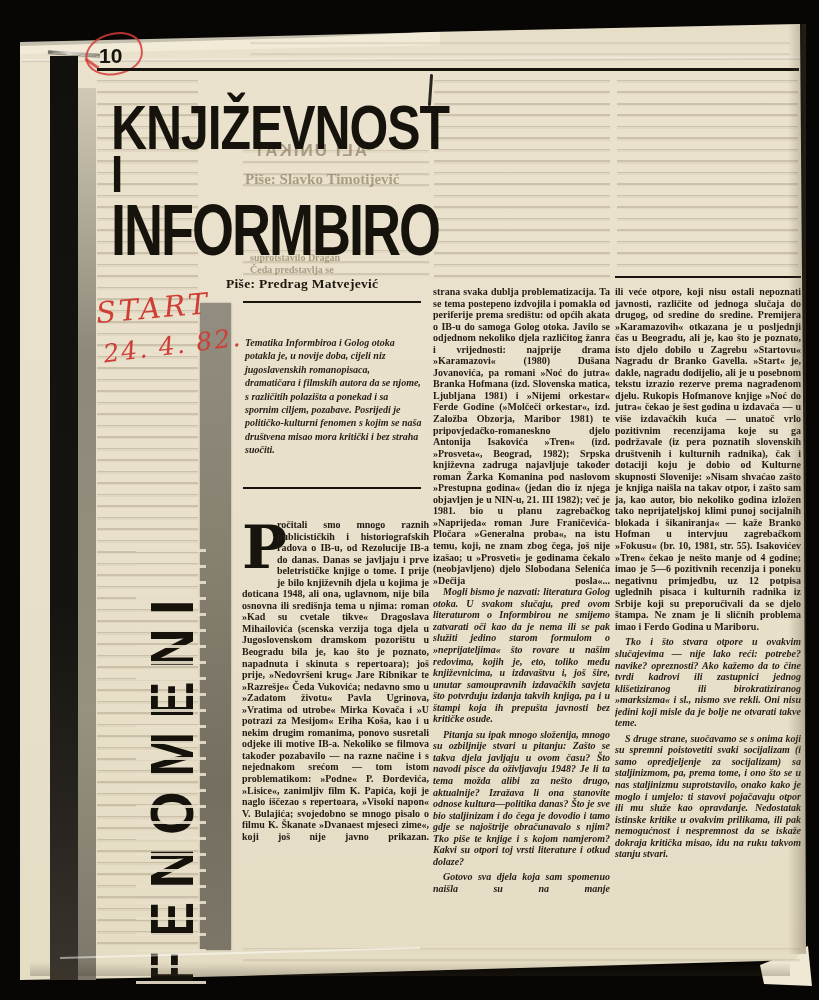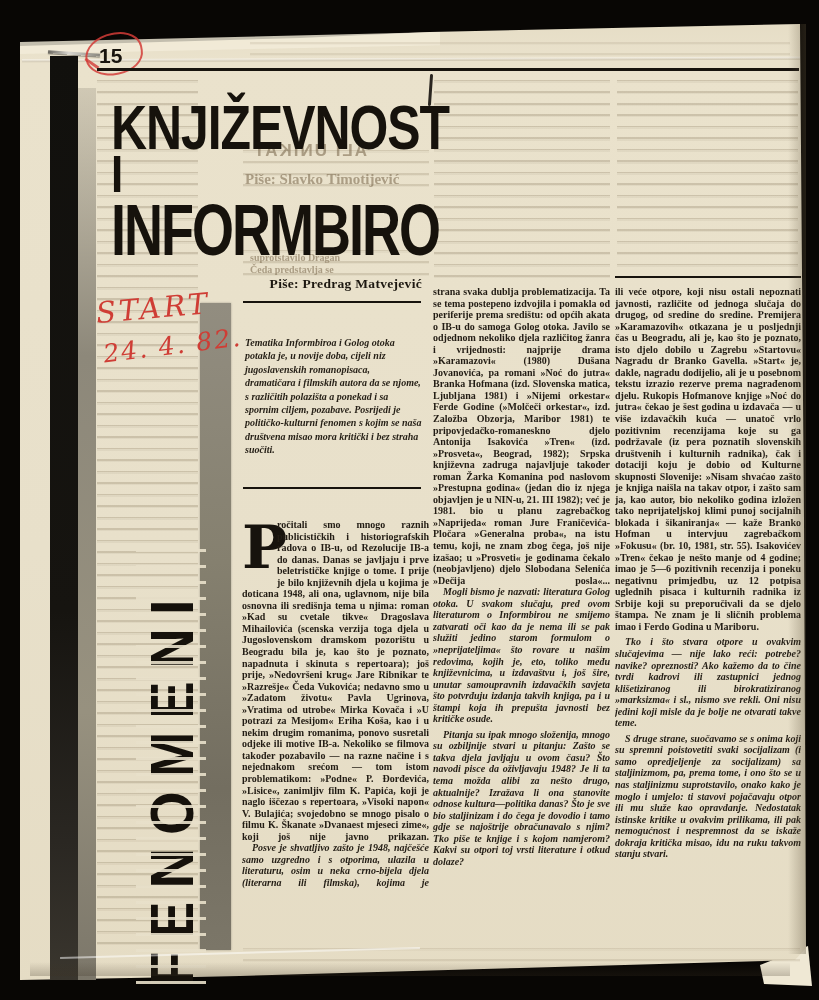--- a/index.html
+++ b/index.html
@@ -49,21 +49,21 @@
   .pin{position:absolute;left:48px;top:52px;width:52px;height:3px;transform:rotate(4deg);
     background:linear-gradient(90deg,#6a675f,#d8d6cf 40%,#8a877e);box-shadow:0 1px 1px rgba(0,0,0,.4);}
 
   .headline{position:absolute;font-family:"Liberation Sans",sans-serif;font-weight:bold;color:#16120c;
     transform-origin:left top;white-space:nowrap;}
   .headline-1{left:111px;top:91px;font-size:48px;letter-spacing:-1px;transform:scale(1.04,1.32);}
   .headline-i{left:111px;top:146px;font-size:40px;transform:scale(1.1,1.28);}
   .headline-2{left:111px;top:188px;font-size:54px;letter-spacing:-2px;transform:scale(1.0,1.34);}
   .pen-stroke{position:absolute;left:429px;top:74px;width:2.5px;height:32px;background:#2a2620;transform:rotate(4deg);border-radius:2px;}
 
-  .byline{position:absolute;left:226px;top:276px;width:196px;text-align:right;
+  .byline{position:absolute;left:226px;top:276px;width:196px;
     font-weight:bold;font-size:13.5px;color:#1d1811;letter-spacing:.3px;}
 
   
   .intro{position:absolute;left:245px;top:336px;width:177px;font-weight:bold;font-style:italic;
     font-size:10px;line-height:13.4px;color:#241e15;text-align:left;}
 
   
   .hand{position:absolute;color:#cf3d35;font-family:"DejaVu Serif",serif;font-style:italic;white-space:nowrap;}
   .hand-1{left:96px;top:291px;font-size:29px;letter-spacing:3px;transform:rotate(-5deg);}
   .hand-2{left:103px;top:331px;font-size:25px;letter-spacing:2px;transform:rotate(-7deg);}
@@ -109,48 +109,48 @@
   <div class="ghost-text mirrored" style="left:252px;top:141px;font-family:'Liberation Sans',sans-serif;font-weight:bold;font-size:17px;letter-spacing:2px;">ALI UNIKAT</div>
   <div class="ghost-text" style="left:245px;top:171px;font-weight:bold;font-size:15px;">Piše: Slavko Timotijević</div>
   <div class="ghost-text" style="left:250px;top:252px;font-weight:bold;font-size:10px;">suprotstavilo Dragan</div>
   <div class="ghost-text" style="left:250px;top:264px;font-weight:bold;font-size:10px;">Čeda predstavlja se</div>
 
   <div class="stripe-black"></div>
   <div class="stripe-gray"></div>
   <div class="gray-bar"></div>
 
   <div class="pin"></div>
-  <div class="page-number">15</div>
+  <div class="page-number">10</div>
   <div class="red-circle"></div>
   <div class="red-circle-tail"></div>
   <div class="rule" style="left:97px;top:68px;width:702px;height:3px;"></div>
 
   <div class="headline headline-1">KNJIŽEVNOST</div>
   <div class="headline headline-i">I</div>
   <div class="headline headline-2">INFORMBIRO</div>
   <div class="pen-stroke"></div>
 
   <div class="byline">Piše: Predrag Matvejević</div>
   <div class="rule" style="left:243px;top:301px;width:178px;height:2px;"></div>
 
   <div class="hand hand-1">START</div>
   <div class="hand hand-2">24. 4. 82.</div>
 
   <div class="intro">Tematika Informbiroa i Golog otoka potakla je, u novije doba, cijeli niz jugoslavenskih romanopisaca, dramatičara i filmskih autora da se njome, s različitih polazišta a ponekad i sa spornim ciljem, pozabave. Posrijedi je političko-kulturni fenomen s kojim se naša društvena misao mora kritički i bez straha suočiti.</div>
   <div class="rule" style="left:243px;top:487px;width:178px;height:2px;"></div>
 
   <div class="col col-1">
     <p class="cont"><span class="dropcap">P</span><span>ročitali smo mnogo raznih publicističkih i historiografskih radova o IB-u, od Rezolucije IB-a do danas. Danas se javljaju i prve beletrističke knjige o tome. I prije je bilo književnih djela u kojima je doticana 1948, ali ona, uglavnom, nije bila osnovna ili središnja tema u njima: roman »Kad su cvetale tikve« Dragoslava Mihailovića (scenska verzija toga djela u Jugoslovenskom dramskom pozorištu u Beogradu bila je, kao što je poznato, napadnuta i skinuta s repertoara); još prije, »Nedovršeni krug« Jare Ribnikar te »Razrešje« Čeda Vukovića; nedavno smo u »Zadatom životu« Pavla Ugrinova, »Vratima od utrobe« Mirka Kovača i »U potrazi za Mesijom« Eriha Koša, kao i u nekim drugim romanima, ponovo susretali odjeke ili motive IB-a. Nekoliko se filmova također pozabavilo — na razne načine i s nejednakom srećom — tom istom problematikom: »Podne« P. Đorđevića, »Lisice«, zanimljiv film K. Papića, koji je naglo iščezao s repertoara, »Visoki napon« V. Bulajića; svojedobno se mnogo pisalo o filmu K. Škanate »Dvanaest mjeseci zime«, koji još nije javno prikazan.</span></p>
-    <p class="ind cont">Posve je shvatljivo zašto je 1948, najčešće samo uzgredno i s otporima, ulazila u literaturu, osim u neka crno-bijela djela (literarna ili filmska), kojima je</p>
   </div>
 
   <div class="col col-2">
     <p class="cont">strana svaka dublja problematizacija. Ta se tema postepeno izdvojila i pomakla od periferije prema središtu: od općih akata o IB-u do samoga Golog otoka. Javilo se odjednom nekoliko djela različitog žanra i vrijednosti: najprije drama »Karamazovi« (1980) Dušana Jovanovića, pa romani »Noć do jutra« Branka Hofmana (izd. Slovenska matica, Ljubljana 1981) i »Nijemi orkestar« Ferde Godine (»Molčeči orkestar«, izd. Založba Obzorja, Maribor 1981) te pripovjedačko-romaneskno djelo Antonija Isakovića »Tren« (izd. »Prosveta«, Beograd, 1982); Srpska književna zadruga najavljuje također roman Žarka Komanina pod naslovom »Prestupna godina« (jedan dio iz njega objavljen je u NIN-u, 21. III 1982); već je 1981. bio u planu zagrebačkog »Naprijeda« roman Jure Franičevića-Pločara »Generalna proba«, na istu temu, koji, ne znam zbog čega, još nije izašao; u »Prosveti« je godinama čekalo (neobjavljeno) djelo Slobodana Selenića »Dečija posla«...</p>
     <p class="ind">Mogli bismo je nazvati: literatura Golog otoka. U svakom slučaju, pred ovom literaturom o Informbirou ne smijemo zatvarati oči kao da je nema ili se pak služiti jedino starom formulom o »neprijateljima« što rovare u našim redovima, kojih je, eto, toliko među književnicima, u izdavaštvu i, još šire, unutar samoupravnih izdavačkih savjeta što potvrđuju izdanja takvih knjiga, pa i u štampi koja ih prepušta javnosti bez kritičke osude.</p>
     <p class="ind">Pitanja su ipak mnogo složenija, mnogo su ozbiljnije stvari u pitanju: Zašto se takva djela javljaju u ovom času? Što navodi pisce da oživljavaju 1948? Je li ta tema možda alibi za nešto drugo, aktualnije? Izražava li ona stanovite odnose kultura—politika danas? Što je sve bio staljinizam i do čega je dovodio i tamo gdje se najoštrije obračunavalo s njim? Tko piše te knjige i s kojom namjerom? Kakvi su otpori toj vrsti literature i otkud dolaze?</p>
+    <p class="ind cont">Gotovo sva djela koja sam spomenuo naišla su na manje</p>
   </div>
 
   <div class="rule" style="left:615px;top:276px;width:186px;height:2px;"></div>
   <div class="col col-3">
     <p>ili veće otpore, koji nisu ostali nepoznati javnosti, različite od jednoga slučaja do drugog, od sredine do sredine. Premijera »Karamazovih« otkazana je u posljednji čas u Beogradu, ali je, kao što je poznato, isto djelo dobilo u Zagrebu »Startovu« Nagradu dr Branko Gavella. »Start« je, dakle, nagradu dodijelio, ali je u posebnom tekstu izrazio rezerve prema nagrađenom djelu. Rukopis Hofmanove knjige »Noć do jutra« čekao je šest godina u izdavača — u više izdavačkih kuća — unatoč vrlo pozitivnim recenzijama koje su ga podržavale (iz pera poznatih slovenskih društvenih i kulturnih radnika), čak i dotaciji koju je dobio od Kulturne skupnosti Slovenije: »Nisam shvaćao zašto je knjiga naišla na takav otpor, i zašto sam ja, kao autor, bio nekoliko godina izložen tako neprijateljskoj klimi punoj socijalnih blokada i šikaniranja« — kaže Branko Hofman u intervjuu zagrebačkom »Fokusu« (br. 10, 1981, str. 55). Isakovićev »Tren« čekao je nešto manje od 4 godine; imao je 5—6 pozitivnih recenzija i poneku negativnu primjedbu, uz 12 potpisa uglednih pisaca i kulturnih radnika iz Srbije koji su preporučivali da se djelo štampa. Ne znam je li sličnih problema imao i Ferdo Godina u Mariboru.</p>
     <p class="ind">Tko i što stvara otpore u ovakvim slučajevima — nije lako reći: potrebe? navike? opreznosti? Ako kažemo da to čine tvrdi kadrovi ili zastupnici jednog klišetiziranog ili birokratiziranog »marksizma« i sl., nismo sve rekli. Oni nisu jedini koji misle da je bolje ne otvarati takve teme.</p>
     <p class="ind">S druge strane, suočavamo se s onima koji su spremni poistovetiti svaki socijalizam (i samo opredjeljenje za socijalizam) sa staljinizmom, pa, prema tome, i ono što se u nas staljinizmu suprotstavilo, onako kako je moglo i umjelo: ti stavovi pojačavaju otpor ili mu služe kao opravdanje. Nedostatak istinske kritike u ovakvim prilikama, ili pak nemogućnost i nespremnost da se iskaže dokraja kritička misao, idu na ruku takvom stanju stvari.</p>
   </div>
 
   <div class="fenomeni-wrap">

